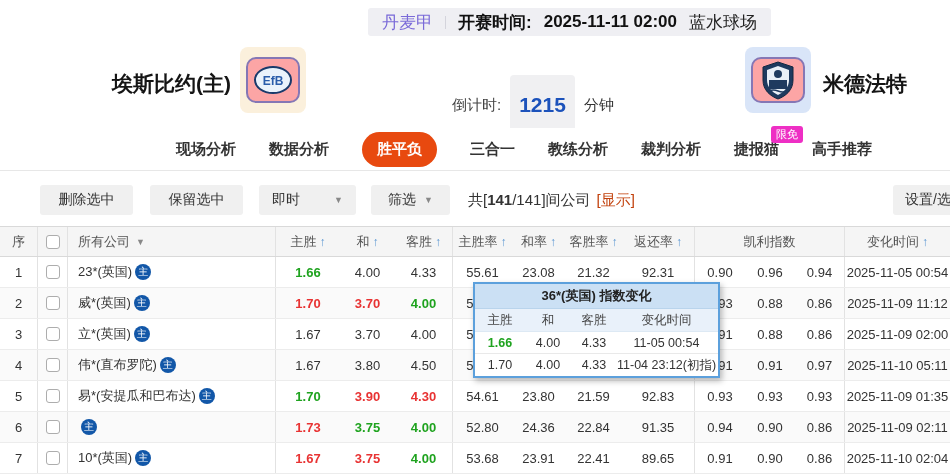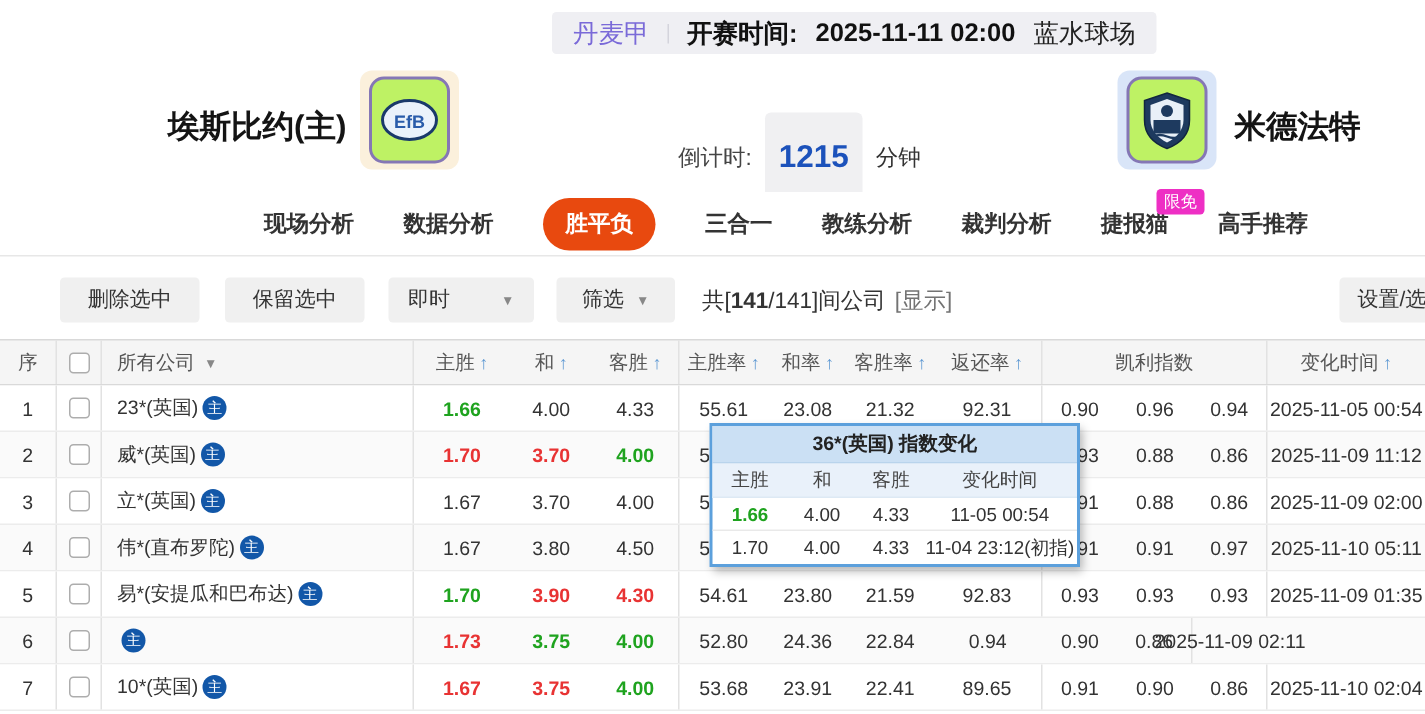--- a/index.html
+++ b/index.html
@@ -17,21 +17,21 @@
   .topbar .venue { color:#222; }
 
   
   .team-name { position:absolute; top:70px; font-size:21px; font-weight:bold; color:#141414; white-space:nowrap; }
   .home-name { left:112px; }
   .away-name { left:823px; }
   .logo { position:absolute; top:47px; width:66px; height:66px; border-radius:8px;
           display:flex; align-items:center; justify-content:center; }
   .logo-home { left:240px; background:#fbf0dc; }
   .logo-away { left:745px; background:#d9e5f8; }
-  .logo-inner { width:54px; height:58px; background:#bef264; border:2px solid #8577b5;
+  .logo-inner { width:54px; height:46px; background:#fca5a5; border:2px solid #8577b5;
                 border-radius:10px; display:flex; align-items:center; justify-content:center; }
   .countdown { position:absolute; left:452px; top:75px; display:flex; align-items:center;
                gap:9px; font-size:15px; color:#444; white-space:nowrap; }
   .countdown .val { background:#f0f0f2; border-radius:4px; padding:18px 9px;
                     color:#1c52bb; font-weight:bold; font-size:21px; }
   .countdown .unit { color:#333; }
 
   
   .nav { position:absolute; top:128px; left:0; width:950px; height:43px;
          border-bottom:1px solid #e7e7e7; background:#fff; display:flex;
@@ -48,21 +48,21 @@
          display:flex; align-items:center; justify-content:center; font-size:14px;
          color:#333; cursor:pointer; white-space:nowrap; }
   .btn-delete { left:40px; width:93px; }
   .btn-keep { left:150px; width:93px;text-align:right; }
   .btn-instant { left:259px; width:97px; justify-content:space-between; padding:0 13px; }
   .btn-filter { left:371px; width:79px; gap:8px; }
   .btn-settings { left:893px; width:92px; justify-content:flex-start; padding:0 12px; }
   .dd-caret { font-size:9px; color:#888; }
   .count-text { position:absolute; left:468px; top:7px; font-size:15px; color:#333; white-space:nowrap; }
   .count-text b { font-weight:bold; }
-  .count-text .link { color:#737373; margin-left:6px; cursor:pointer; }
+  .count-text .link { color:#c2410c; margin-left:6px; cursor:pointer; }
 
   
   .table { position:absolute; top:226px; left:0; width:950px; }
   .thead { display:grid; grid-template-columns:38px 30px 208px 64px 55px 58px 59px 53px 57px 73px 150px 105px;
            height:31px; background:#f5f5f5; border-top:1px solid #d9d9d9;
            border-bottom:1px solid #d9d9d9; color:#555; }
   .trow { display:grid; grid-template-columns:38px 30px 208px 64px 55px 58px 59px 53px 57px 73px 50px 50px 50px 105px;
           height:31px; border-bottom:1px solid #ececec; background:#fff; }
   .trow.even { background:#fafafa; }
   .cell { height:100%; display:flex; align-items:center; justify-content:center; white-space:nowrap; }
@@ -312,20 +312,21 @@
         </div>
         <div class="cell left bR">
           <span class="badge-icon">主</span>
         </div>
         <div class="cell red">1.73</div>
         <div class="cell green">3.75</div>
         <div class="cell bR green">4.00</div>
         <div class="cell">52.80</div>
         <div class="cell">24.36</div>
         <div class="cell">22.84</div>
+        <div class="cell bR">91.35</div>
         <div class="cell">0.94</div>
         <div class="cell">0.90</div>
         <div class="cell bR">0.86</div>
         <div class="cell">2025-11-09 02:11</div>
       </div>
       <div class="trow">
         <div class="cell bR">7</div>
         <div class="cell bR">
           <span class="checkbox"></span>
         </div>

